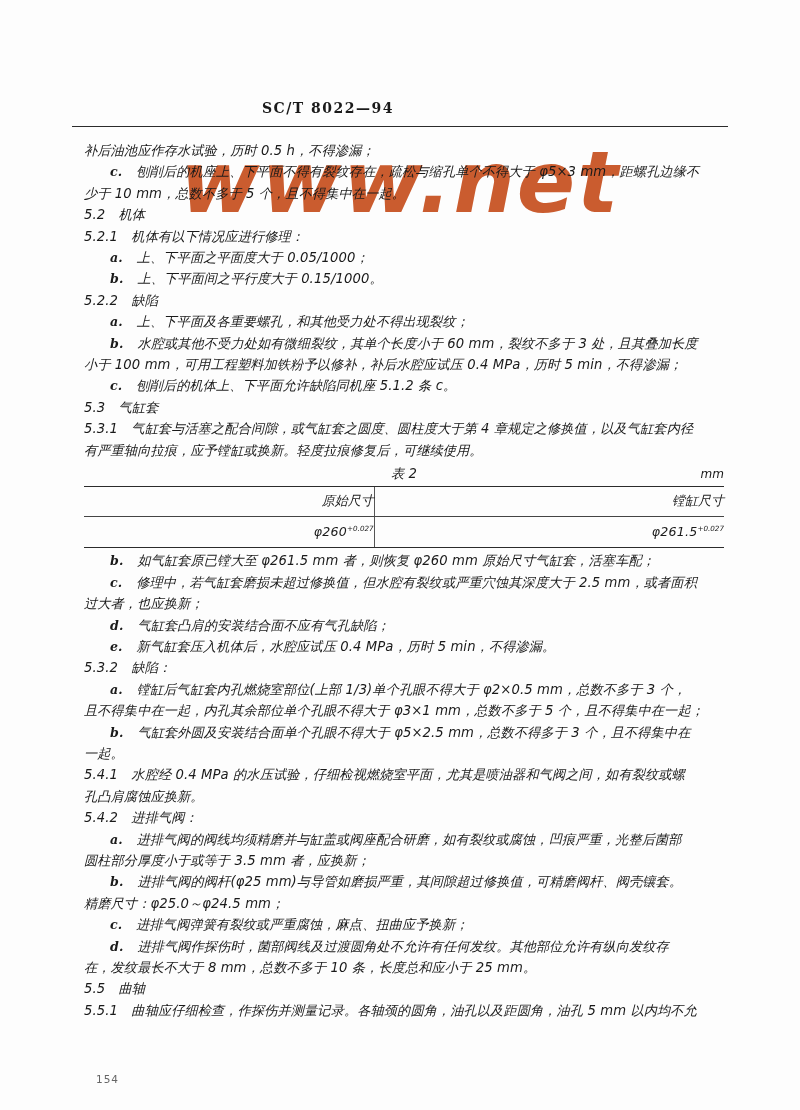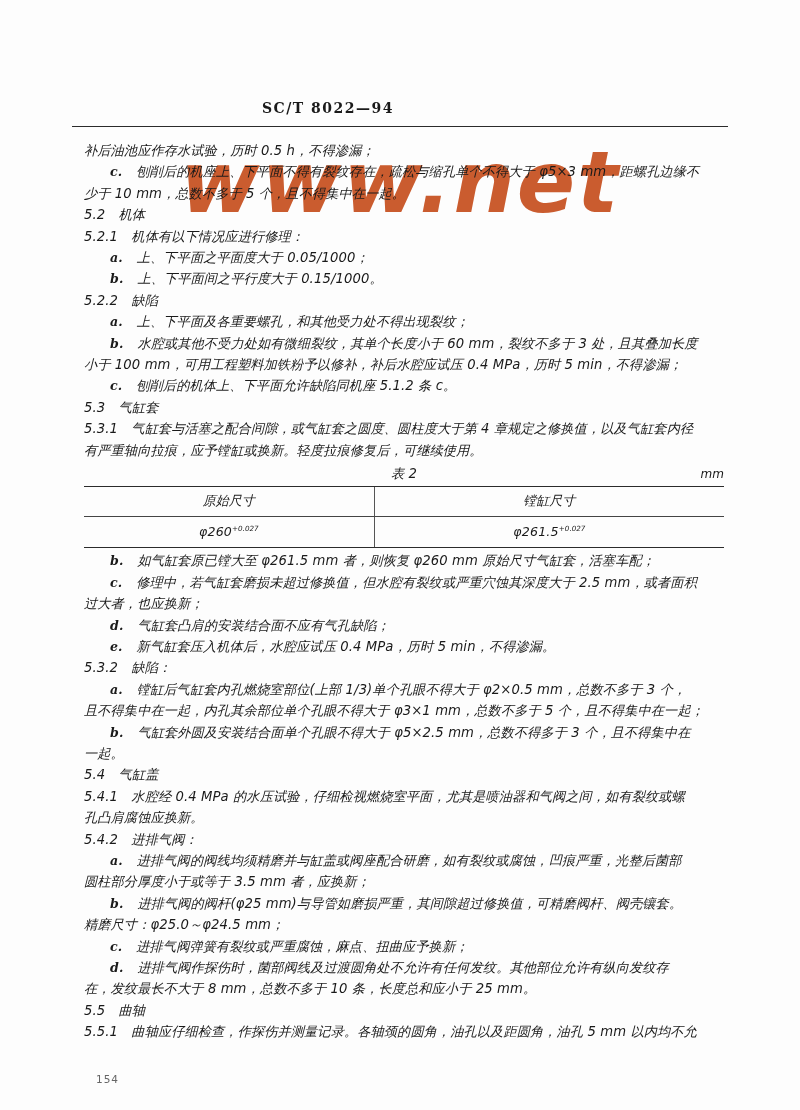--- a/index.html
+++ b/index.html
@@ -110,21 +110,21 @@
     top: 0;
     font-family: "DejaVu Sans", sans-serif;
     font-size: 12px;
   }
   table.t2 {
     border-collapse: collapse;
     width: 640px;
     margin-top: 2px;
   }
   table.t2 th, table.t2 td {
-    text-align: center;
+    text-align: right;
     font-size: 13px;
     font-weight: normal;
     padding: 5px 0 6px 0;
   }
   table.t2 thead th {
     border-top: 1.6px solid #2b2b2b;
     border-bottom: 1px solid #444;
   }
   table.t2 tbody td {
     border-bottom: 1.6px solid #2b2b2b;
@@ -199,21 +199,20 @@
         <div class="ln ind2"><span class="itm">b.</span><span>如气缸套原已镗大至 φ261.5 mm 者，则恢复 φ260 mm 原始尺寸气缸套，活塞车配；</span></div>
         <div class="ln ind2"><span class="itm">c.</span><span>修理中，若气缸套磨损未超过修换值，但水腔有裂纹或严重穴蚀其深度大于 2.5 mm，或者面积</span></div>
         <div class="ln ind1"><span>过大者，也应换新；</span></div>
         <div class="ln ind2"><span class="itm">d.</span><span>气缸套凸肩的安装结合面不应有气孔缺陷；</span></div>
         <div class="ln ind2"><span class="itm">e.</span><span>新气缸套压入机体后，水腔应试压 0.4 MPa，历时 5 min，不得渗漏。</span></div>
         <div class="ln ind1"><span>5.3.2　缺陷：</span></div>
         <div class="ln ind2"><span class="itm">a.</span><span>镗缸后气缸套内孔燃烧室部位(上部 1/3)单个孔眼不得大于 φ2×0.5 mm，总数不多于 3 个，</span></div>
         <div class="ln ind1"><span>且不得集中在一起，内孔其余部位单个孔眼不得大于 φ3×1 mm，总数不多于 5 个，且不得集中在一起；</span></div>
         <div class="ln ind2"><span class="itm">b.</span><span>气缸套外圆及安装结合面单个孔眼不得大于 φ5×2.5 mm，总数不得多于 3 个，且不得集中在</span></div>
         <div class="ln ind1"><span>一起。</span></div>
-        <div class="ln ind1"><span>5.4　气缸盖</span></div>
         <div class="ln ind1"><span>5.4.1　水腔经 0.4 MPa 的水压试验，仔细检视燃烧室平面，尤其是喷油器和气阀之间，如有裂纹或螺</span></div>
         <div class="ln ind1"><span>孔凸肩腐蚀应换新。</span></div>
         <div class="ln ind1"><span>5.4.2　进排气阀：</span></div>
         <div class="ln ind2"><span class="itm">a.</span><span>进排气阀的阀线均须精磨并与缸盖或阀座配合研磨，如有裂纹或腐蚀，凹痕严重，光整后菌部</span></div>
         <div class="ln ind1"><span>圆柱部分厚度小于或等于 3.5 mm 者，应换新；</span></div>
         <div class="ln ind2"><span class="itm">b.</span><span>进排气阀的阀杆(φ25 mm)与导管如磨损严重，其间隙超过修换值，可精磨阀杆、阀壳镶套。</span></div>
         <div class="ln ind1"><span>精磨尺寸：φ25.0～φ24.5 mm；</span></div>
         <div class="ln ind2"><span class="itm">c.</span><span>进排气阀弹簧有裂纹或严重腐蚀，麻点、扭曲应予换新；</span></div>
         <div class="ln ind2"><span class="itm">d.</span><span>进排气阀作探伤时，菌部阀线及过渡圆角处不允许有任何发纹。其他部位允许有纵向发纹存</span></div>
         <div class="ln ind1"><span>在，发纹最长不大于 8 mm，总数不多于 10 条，长度总和应小于 25 mm。</span></div>

